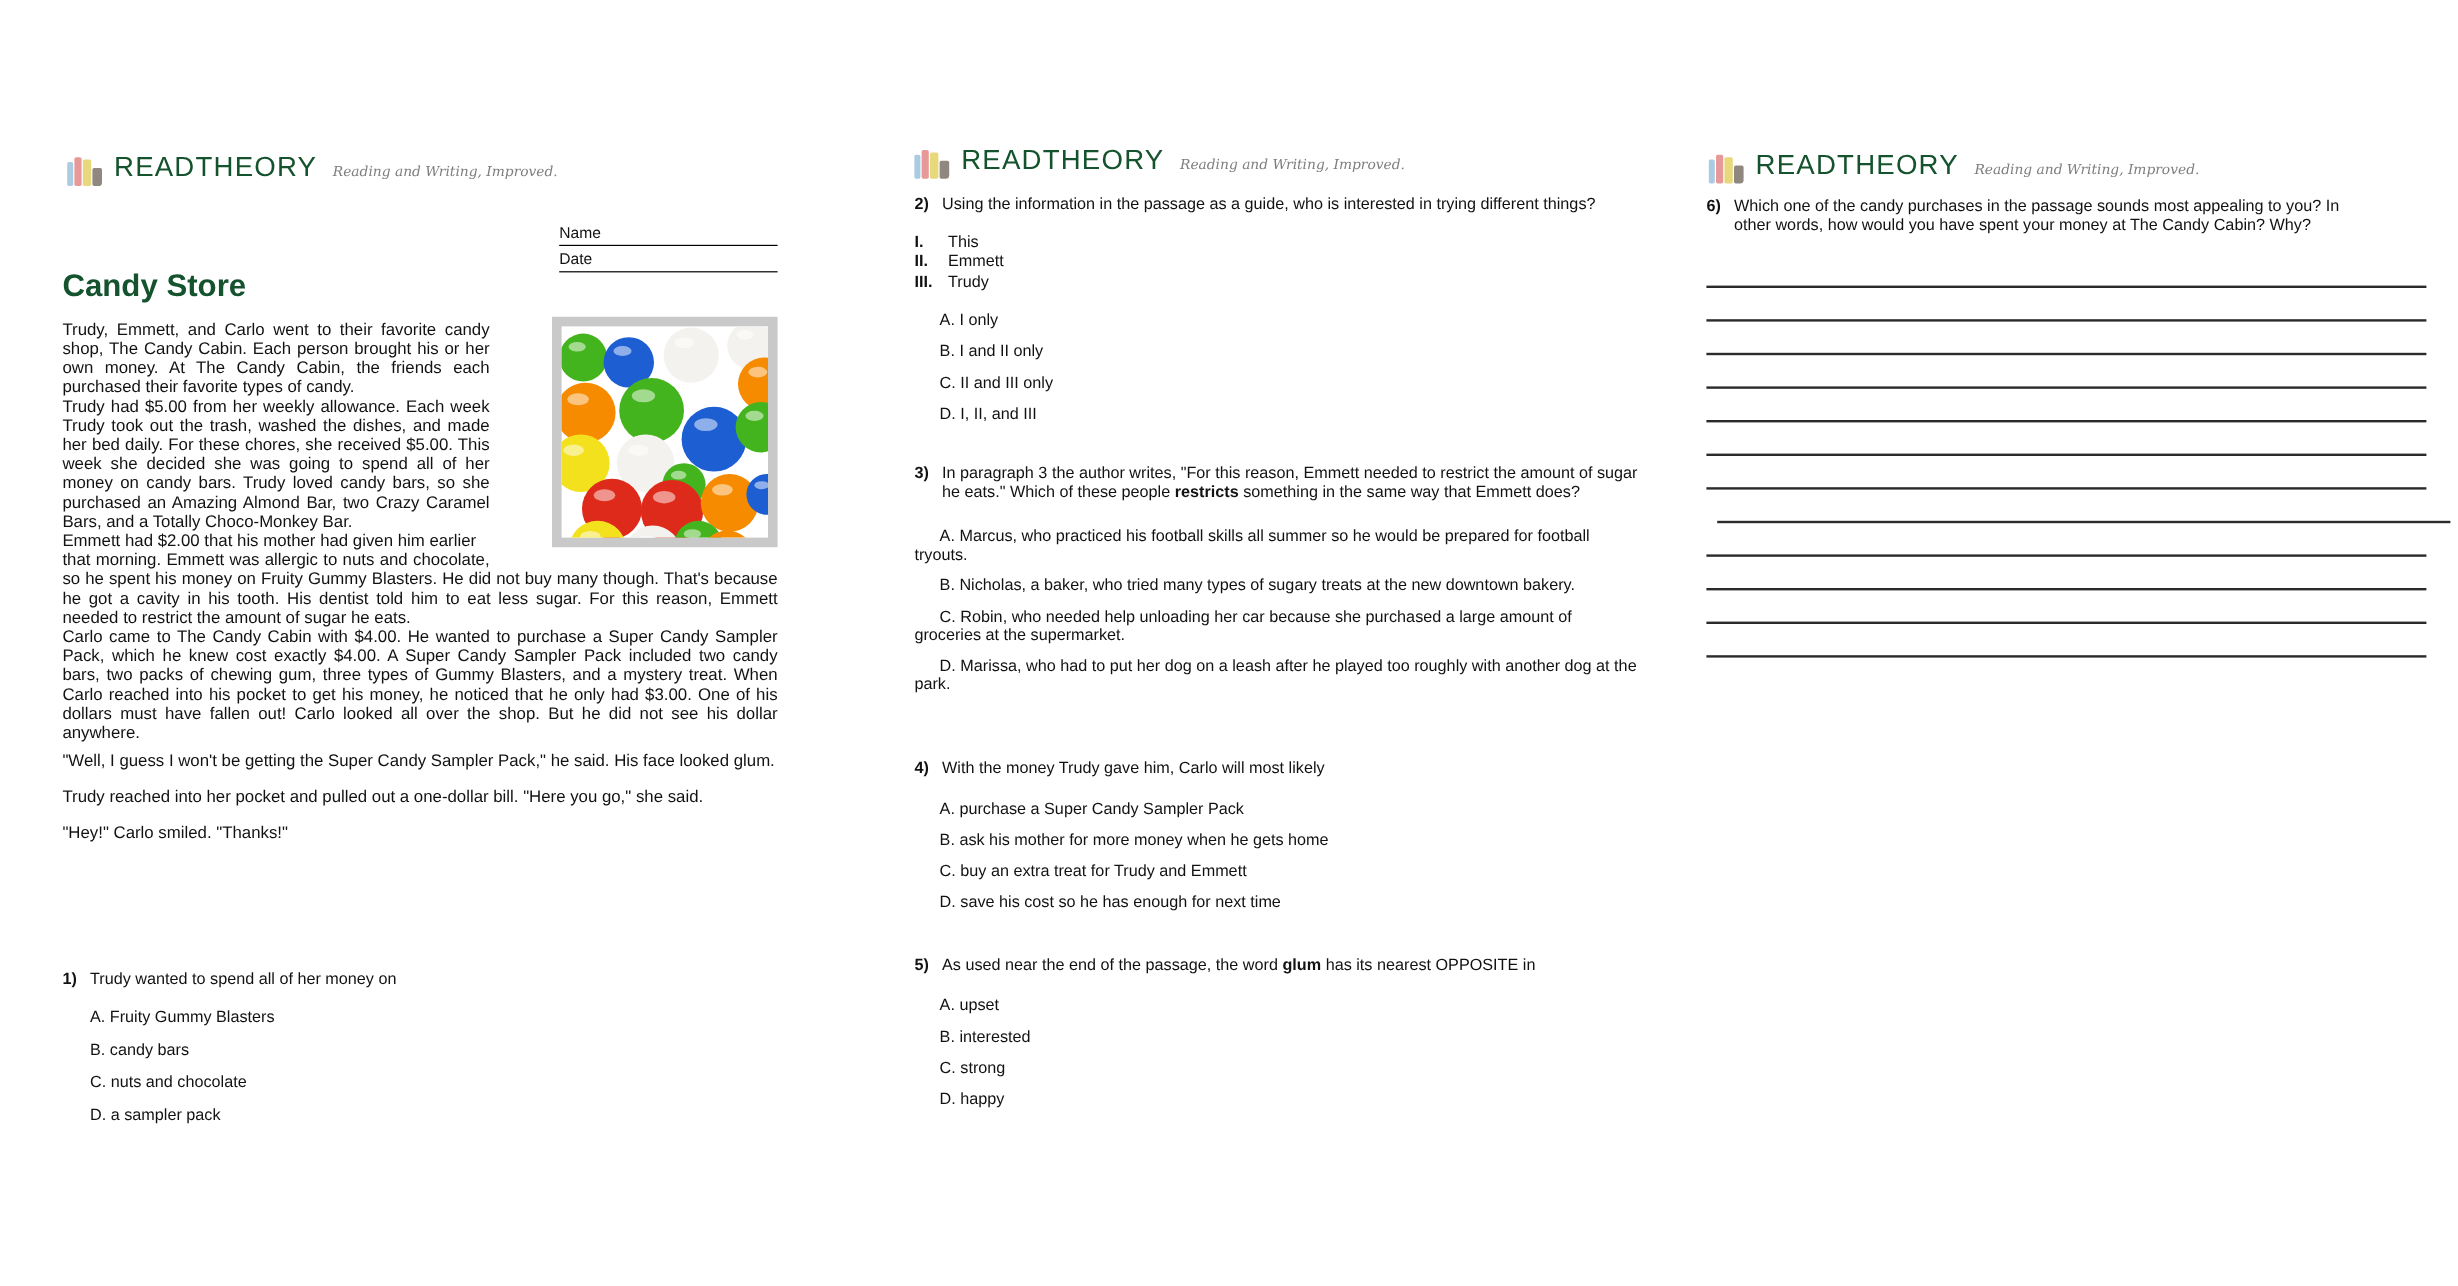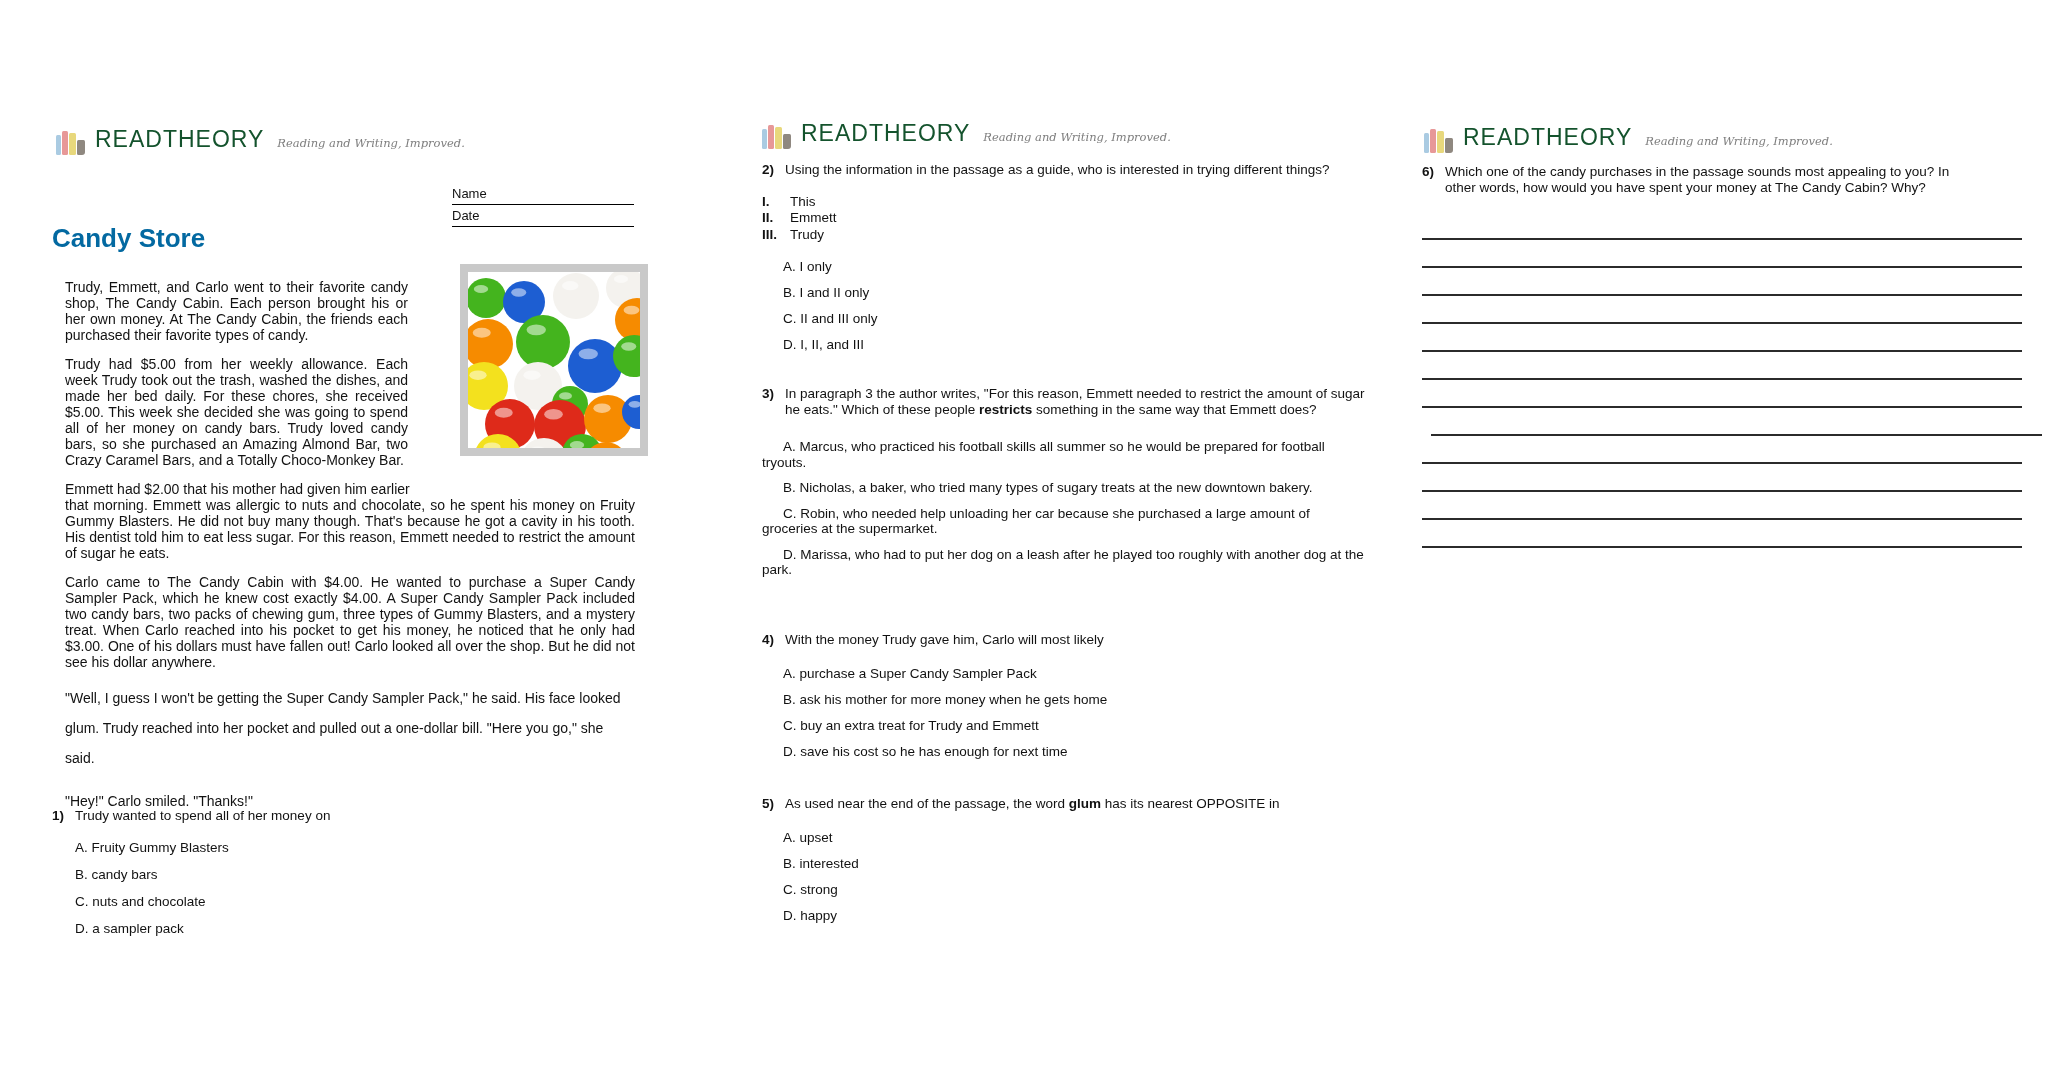--- a/index.html
+++ b/index.html
@@ -18,29 +18,29 @@
   .logo-icon{width:30px;height:31px;display:inline-flex;align-items:flex-end;margin-right:9px;}
   .logo-icon i{display:block;margin-right:1px;border-radius:1.5px;}
   .logo-icon .b1{width:5px;height:20px;}
   .logo-icon .b2{width:6px;height:24px;}
   .logo-icon .b3{width:7px;height:22px;}
   .logo-icon .b4{width:8px;height:15px;border-radius:1.5px 1.5px 3px 1.5px;}
   .logo-text{font-size:23px;color:#14532d;letter-spacing:1px;}
   .logo-tag{font-family:"DejaVu Serif",serif;font-style:italic;font-size:11.5px;color:#7e7e7e;margin-left:13px;margin-top:6px;}
 
   
-  .namedate{position:absolute;left:400px;top:186px;width:182px;font-size:13px;}
+  .namedate{position:absolute;left:414px;top:186px;width:182px;font-size:13px;}
   .nd-row{border-bottom:1.5px solid #000;height:18px;margin-bottom:3px;}
 
   
-  .title{position:absolute;top:223px;left:0;margin:0;font-size:26px;font-weight:bold;color:#0369a1;}
+  .title{position:absolute;top:223px;left:0;margin:0;font-size:26px;font-weight:bold;color:#14532d;}
   .passage{position:absolute;top:266px;left:0;width:596px;font-size:14px;line-height:16px;}
   .photo{float:right;width:188px;height:192px;margin:-2px 0 12px 52px;background:#c9c9c9;padding:8px;box-sizing:border-box;}
   .photo svg{display:block;background:#ffffff;}
-  .passage p{margin:13px;}
+  .passage p{margin:0;}
   .just{text-align:justify;}
   .p1{margin-top:6px;}
   .p2{margin-top:16px;}
   .p3{margin-top:38px;white-space:pre-line;}
   .p4{margin-top:20px;}
   .p5{margin-top:14px;line-height:30px;}
   .p6{margin-top:0;line-height:30px;}
 
   
   .qblock{position:absolute;left:0;font-size:13.5px;}

